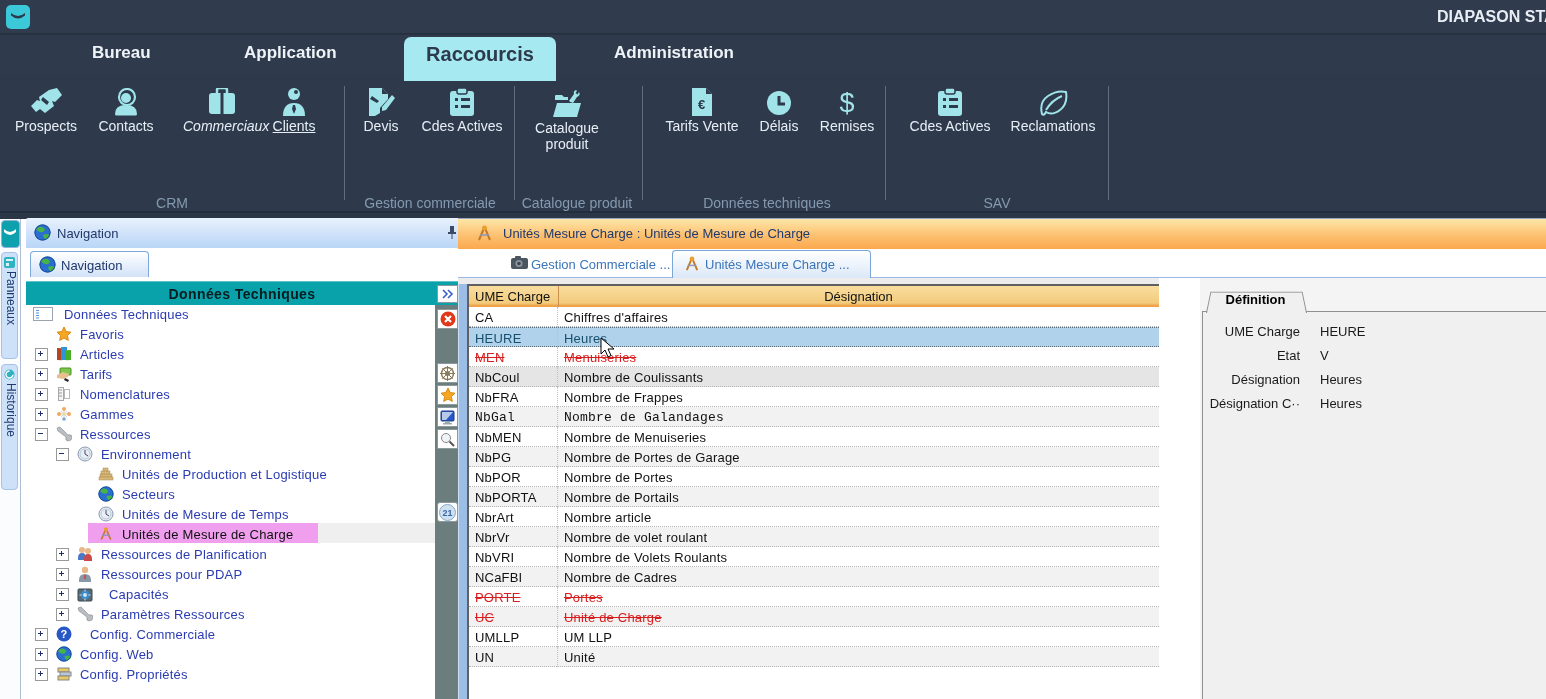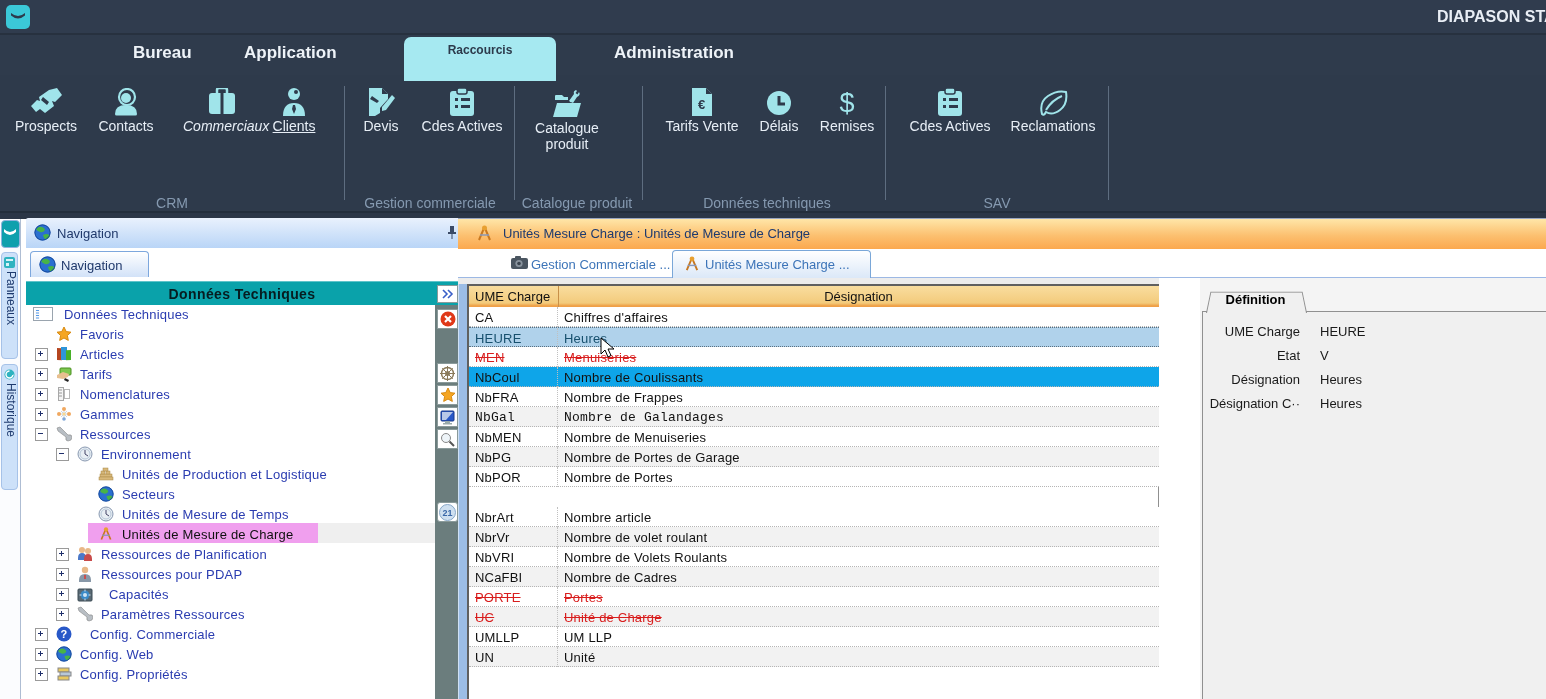--- a/index.html
+++ b/index.html
@@ -31,25 +31,25 @@
 
 <div class="abs" style="left:0;top:0;width:1546px;height:35px;background:#303c4e;"></div>
 <div class="abs" style="left:0;top:33px;width:1546px;height:2px;background:#27313f;"></div>
 <div class="abs" style="left:6px;top:5px;width:24px;height:24px;background:#3bc8d8;border-radius:5px;"></div>
 <svg class="abs" style="left:11px;top:13px" width="14" height="8" viewBox="0 0 14 8">
       <path d="M0 0 Q7 6 14 0 L14 2.5 Q7 8.5 0 2.5 Z" fill="#2d3a4c"></path>
     </svg>
 <div class="abs" style="left:1437px;top:8px;width:130px;height:20px;color:#e9eef5;font-size:16px;font-weight:600;white-space:nowrap;">DIAPASON STA</div>
 
 <div class="abs" style="left:0;top:35px;width:1546px;height:40px;background:#2f3b4c;"></div>
-<div class="abs menu" style="left:92px;top:43px;margin-left:41px;">Bureau</div>
+<div class="abs menu" style="left:92px;top:43px;">Bureau</div>
 <div class="abs menu" style="left:244px;top:43px;">Application</div>
 <div class="abs menu" style="left:614px;top:43px;text-align:center;">Administration</div>
 <div class="abs" style="left:404px;top:37px;width:152px;height:44px;background:#a6e9f1;border-radius:7px 7px 0 0;z-index:5;"></div>
-<div class="abs" style="left:404px;top:43px;width:152px;text-align:center;color:#2c3a4b;font-size:12px;font-weight:700;z-index:6;">Raccourcis</div>
+<div class="abs" style="left:404px;top:43px;width:152px;text-align:center;color:#2c3a4b;font-size:20px;font-weight:700;z-index:6;">Raccourcis</div>
 
 <div class="abs" style="left:0;top:75px;width:1546px;height:136px;background:#2e3a4b;"></div>
 <div class="abs" style="left:0;top:211px;width:1546px;height:2px;background:#232e3c;"></div>
 <div class="abs" style="left:0;top:213px;width:1546px;height:6px;background:#2b3647;"></div>
 
 <div class="abs sep" style="left:344px;"></div>
 <div class="abs sep" style="left:514px;"></div>
 <div class="abs sep" style="left:642px;"></div>
 <div class="abs sep" style="left:885px;"></div>
 <div class="abs sep" style="left:1108px;"></div>
@@ -433,21 +433,21 @@
 <div class="grow" style="top:327px;background:#b0d2eb;border-top:1px dotted #5a7080;border-bottom:1px dotted #5a7080;box-sizing:border-box;">
       <span class="c1" style="color:#17506e">HEURE</span>
       <span class="c2" style="color:#17506e">Heures</span>
       <span class="colline"></span>
     </div>
 <div class="grow gline" style="top:347px;background:#fff;">
       <span class="c1 red">MEN</span>
       <span class="c2 red">Menuiseries</span>
       <span class="colline"></span>
     </div>
-<div class="grow gline" style="top:367px;background:#0ea5e9;">
+<div class="grow gline" style="top:367px;background:#e5e5e5;">
       <span class="c1">NbCoul</span>
       <span class="c2">Nombre de Coulissants</span>
       <span class="colline"></span>
     </div>
 <div class="grow gline" style="top:387px;background:#fff;">
       <span class="c1">NbFRA</span>
       <span class="c2">Nombre de Frappes</span>
       <span class="colline"></span>
     </div>
 <div class="grow gline" style="top:407px;background:#f2f2f2;font-family:Liberation Mono, monospace;">
@@ -461,20 +461,25 @@
       <span class="colline"></span>
     </div>
 <div class="grow gline" style="top:447px;background:#f2f2f2;">
       <span class="c1">NbPG</span>
       <span class="c2">Nombre de Portes de Garage</span>
       <span class="colline"></span>
     </div>
 <div class="grow gline" style="top:467px;background:#fff;">
       <span class="c1">NbPOR</span>
       <span class="c2">Nombre de Portes</span>
+      <span class="colline"></span>
+    </div>
+<div class="grow gline" style="top:487px;background:#f2f2f2;">
+      <span class="c1">NbPORTA</span>
+      <span class="c2">Nombre de Portails</span>
       <span class="colline"></span>
     </div>
 <div class="grow gline" style="top:507px;background:#fff;">
       <span class="c1">NbrArt</span>
       <span class="c2">Nombre article</span>
       <span class="colline"></span>
     </div>
 <div class="grow gline" style="top:527px;background:#f2f2f2;">
       <span class="c1">NbrVr</span>
       <span class="c2">Nombre de volet roulant</span>

